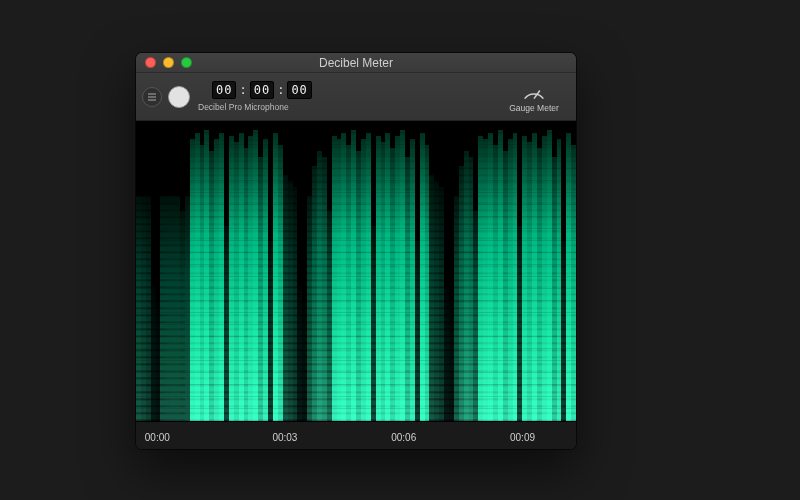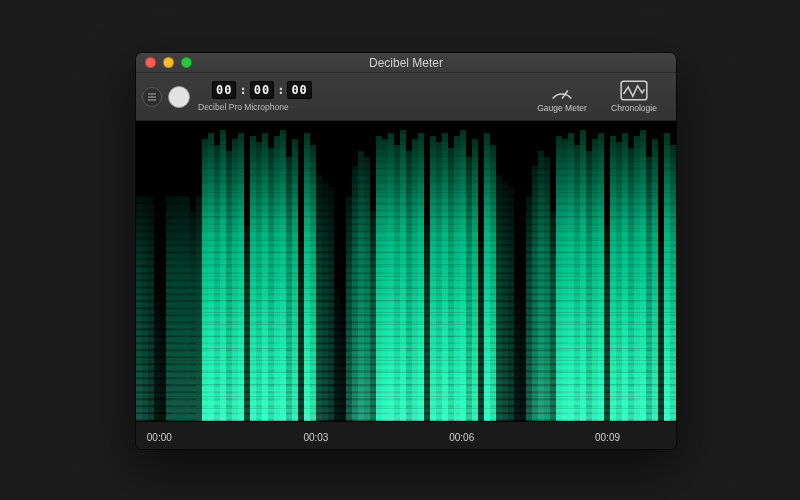--- a/index.html
+++ b/index.html
@@ -6,21 +6,21 @@
   html, body {
     width: 800px; height: 500px;
     background: #1c1c1c;
     font-family: -apple-system, "Helvetica Neue", Arial, sans-serif;
     color: #eaeaea;
     overflow: hidden;
   }
   .window {
     position: absolute;
     left: 136px; top: 53px;
-    width: 540px; height: 396px;
+    width: 440px; height: 396px;
     background: #2b2b2b;
     border-radius: 6px;
     box-shadow: 0 20px 50px rgba(0,0,0,0.6), 0 0 0 1px rgba(0,0,0,0.6);
     display: flex; flex-direction: column;
   }
   .titlebar {
     height: 20px;
     background: linear-gradient(#414141,#3a3a3a);
     border-bottom: 1px solid #2a2a2a;
     border-radius: 6px 6px 0 0;
@@ -49,21 +49,21 @@
     width: 20px; height: 20px; border-radius: 50%;
     display: flex; align-items: center; justify-content: center;
     border: 1px solid #555;
     background: #2f2f2f;
   }
   .circ-btn.rec { width: 22px; height: 22px; background: #e2e2e2; border-color:#999; box-shadow: inset 0 0 1px #fff; }
   .time-block { display: flex; flex-direction: column; align-items: flex-start; margin-left: 2px; }
   .time-digits {
     display: flex; gap: 2px; align-items: center;
     font-family: ui-monospace, Menlo, Consolas, monospace;
-    font-weight: 700;
+    font-weight: 400;
     padding-left: 14px;
   }
   .seg {
     background: #111; color: #f2f2f2;
     padding: 1px 3px; border-radius: 2px;
     font-size: 12px; letter-spacing: 1px;
     border: 1px solid #000;
     min-width: 22px; text-align: center;
   }
   .colon { color: #ddd; font-size: 12px; padding: 0 1px; }
@@ -172,29 +172,20 @@
     <div class="tb-right" id="tabs-host">
         <div class="tab">
           <span class="ticon">
             <svg viewBox="0 0 24 18">
               <path d="M4 16 A10 10 0 0 1 20 16"></path>
               <line x1="12" y1="16" x2="17" y2="9"></line>
             </svg>
           </span>
           <span>Gauge Meter</span>
         </div>
-        <div class="tab">
-          <span class="ticon">
-            <svg viewBox="0 0 24 18">
-              <rect x="1" y="1" width="22" height="16" rx="2"></rect>
-              <polyline points="3,12 7,6 11,14 15,5 19,11 21,8"></polyline>
-            </svg>
-          </span>
-          <span>Chronologie</span>
-        </div>
       </div>
   </div>
 
   <div class="content">
     <div class="spectro" id="spectro-host">
         <div class="col" style="--cut: 25%; --a: 0.35; --n: 0.5;"></div>
         <div class="col" style="--cut: 25%; --a: 0.3; --n: 0.55;"></div>
         <div class="col" style="--cut: 25%; --a: 0.25; --n: 0.6;"></div>
         <div class="col" style="--cut: 55%; --a: 0.1; --n: 0.7;"></div>
         <div class="col" style="--cut: 60%; --a: 0.08; --n: 0.75;"></div>

